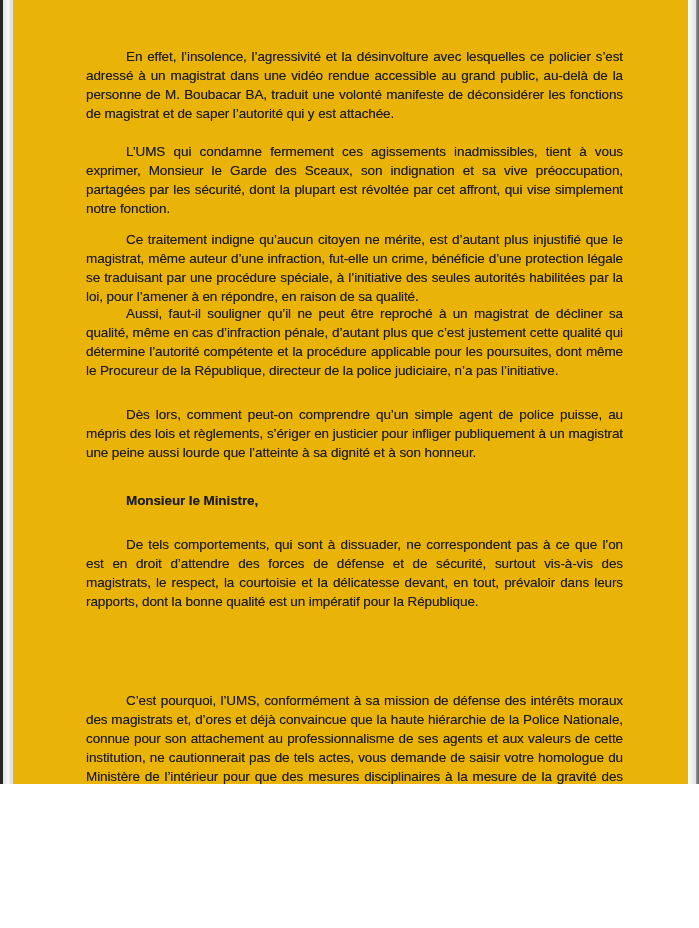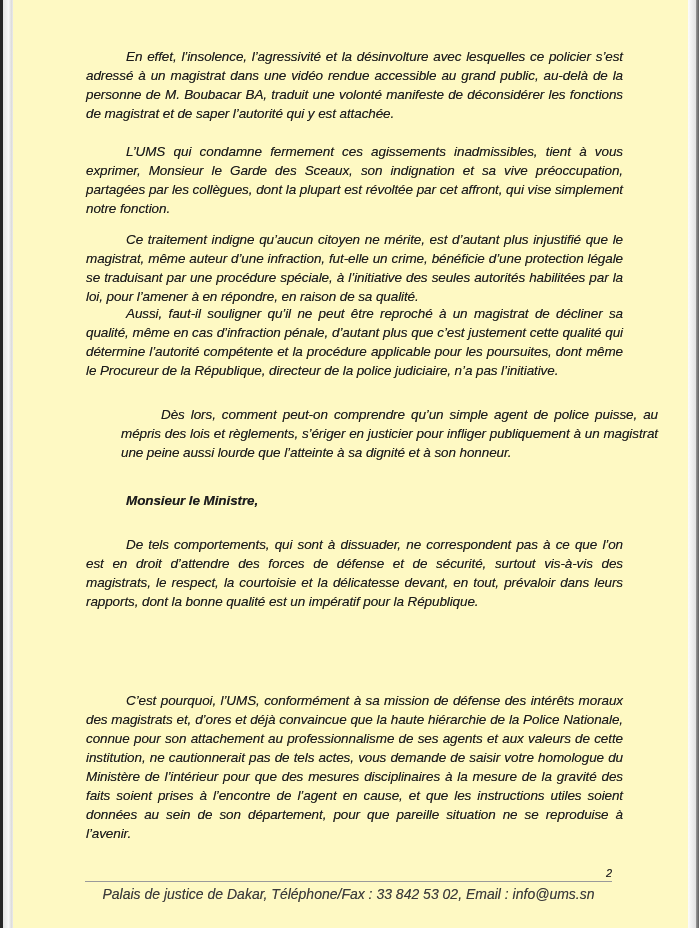--- a/index.html
+++ b/index.html
@@ -3,25 +3,24 @@
 <meta charset="utf-8">
 <style>
   html, body {
     margin: 0;
     padding: 0;
     background: #ffffff;
   }
   .page {
     position: relative;
     width: 699px;
-    height: 928px;
-    background: #fef9c3;
+    height: 784px;
+    background: #eab308;
     overflow: hidden;
     font-family: "Liberation Sans", "DejaVu Sans", sans-serif;
-    font-style: italic;
   }
   
   .edge-left-black {
     position: absolute; left: 0; top: 0; width: 3px; height: 928px;
     background: #262626;
   }
   .edge-left-gray {
     position: absolute; left: 3px; top: 0; width: 10px; height: 928px;
     background: linear-gradient(to right, #e3e3e3, #f7f7f7 55%, #d9d9d9 90%, #f2f2f2);
   }
@@ -49,21 +48,21 @@
     text-indent: 40px;
   }
   .salutation {
     font-weight: bold;
     text-indent: 40px;
   }
   .p1 { top: 47px; }
   .p2 { top: 142px; }
   .p3 { top: 230px; }
   .p4 { top: 304px; }
-  .p5 { top: 405px; margin-left: 35px; }
+  .p5 { top: 405px; }
   .h1 { top: 491px; }
   .p6 { top: 535px; }
   .p7 { top: 611px; }
   .p8 { top: 691px; }
   
   .footer-rule {
     position: absolute;
     left: 85px; top: 881px;
     width: 527px; height: 0;
     border-top: 1px solid #9a9a9a;
@@ -92,21 +91,21 @@
 <body>
 
 <div class="page">
 
   <div class="edge-left-black"></div>
   <div class="edge-left-gray"></div>
   <div class="edge-right-gray"></div>
   <div class="edge-right-dark"></div>
 
   <div class="para p1">En effet, l’insolence, l’agressivité et la désinvolture avec lesquelles ce policier s’est adressé à un magistrat dans une vidéo rendue accessible au grand public, au-delà de la personne de M. Boubacar BA, traduit une volonté manifeste de déconsidérer les fonctions de magistrat et de saper l’autorité qui y est attachée.</div>
-  <div class="para p2">L’UMS qui condamne fermement ces agissements inadmissibles, tient à vous exprimer, Monsieur le Garde des Sceaux, son indignation et sa vive préoccupation, partagées par les collègues, dont la plupart est révoltée par cet affront, qui vise simplement notre fonction.</div>
+  <div class="para p2">L’UMS qui condamne fermement ces agissements inadmissibles, tient à vous exprimer, Monsieur le Garde des Sceaux, son indignation et sa vive préoccupation, partagées par les sécurité, dont la plupart est révoltée par cet affront, qui vise simplement notre fonction.</div>
   <div class="para p3">Ce traitement indigne qu’aucun citoyen ne mérite, est d’autant plus injustifié que le magistrat, même auteur d’une infraction, fut-elle un crime, bénéficie d’une protection légale se traduisant par une procédure spéciale, à l’initiative des seules autorités habilitées par la loi, pour l’amener à en répondre, en raison de sa qualité.</div>
   <div class="para p4">Aussi, faut-il souligner qu’il ne peut être reproché à un magistrat de décliner sa qualité, même en cas d’infraction pénale, d’autant plus que c’est justement cette qualité qui détermine l’autorité compétente et la procédure applicable pour les poursuites, dont même le Procureur de la République, directeur de la police judiciaire, n’a pas l’initiative.</div>
   <div class="para p5">Dès lors, comment peut-on comprendre qu’un simple agent de police puisse, au mépris des lois et règlements, s’ériger en justicier pour infliger publiquement à un magistrat une peine aussi lourde que l’atteinte à sa dignité et à son honneur.</div>
 
   <div class="salutation h1">Monsieur le Ministre,</div>
 
   <div class="para p6">De tels comportements, qui sont à dissuader, ne correspondent pas à ce que l’on est en droit d’attendre des forces de défense et de sécurité, surtout vis-à-vis des magistrats, le respect, la courtoisie et la délicatesse devant, en tout, prévaloir dans leurs rapports, dont la bonne qualité est un impératif pour la République.</div>
   <div class="para p8">C’est pourquoi, l’UMS, conformément à sa mission de défense des intérêts moraux des magistrats et, d’ores et déjà convaincue que la haute hiérarchie de la Police Nationale, connue pour son attachement au professionnalisme de ses agents et aux valeurs de cette institution, ne cautionnerait pas de tels actes, vous demande de saisir votre homologue du Ministère de l’intérieur pour que des mesures disciplinaires à la mesure de la gravité des faits soient prises à l’encontre de l’agent en cause, et que les instructions utiles soient données au sein de son département, pour que pareille situation ne se reproduise à l’avenir.</div>
 
   <div class="page-number">2</div>

